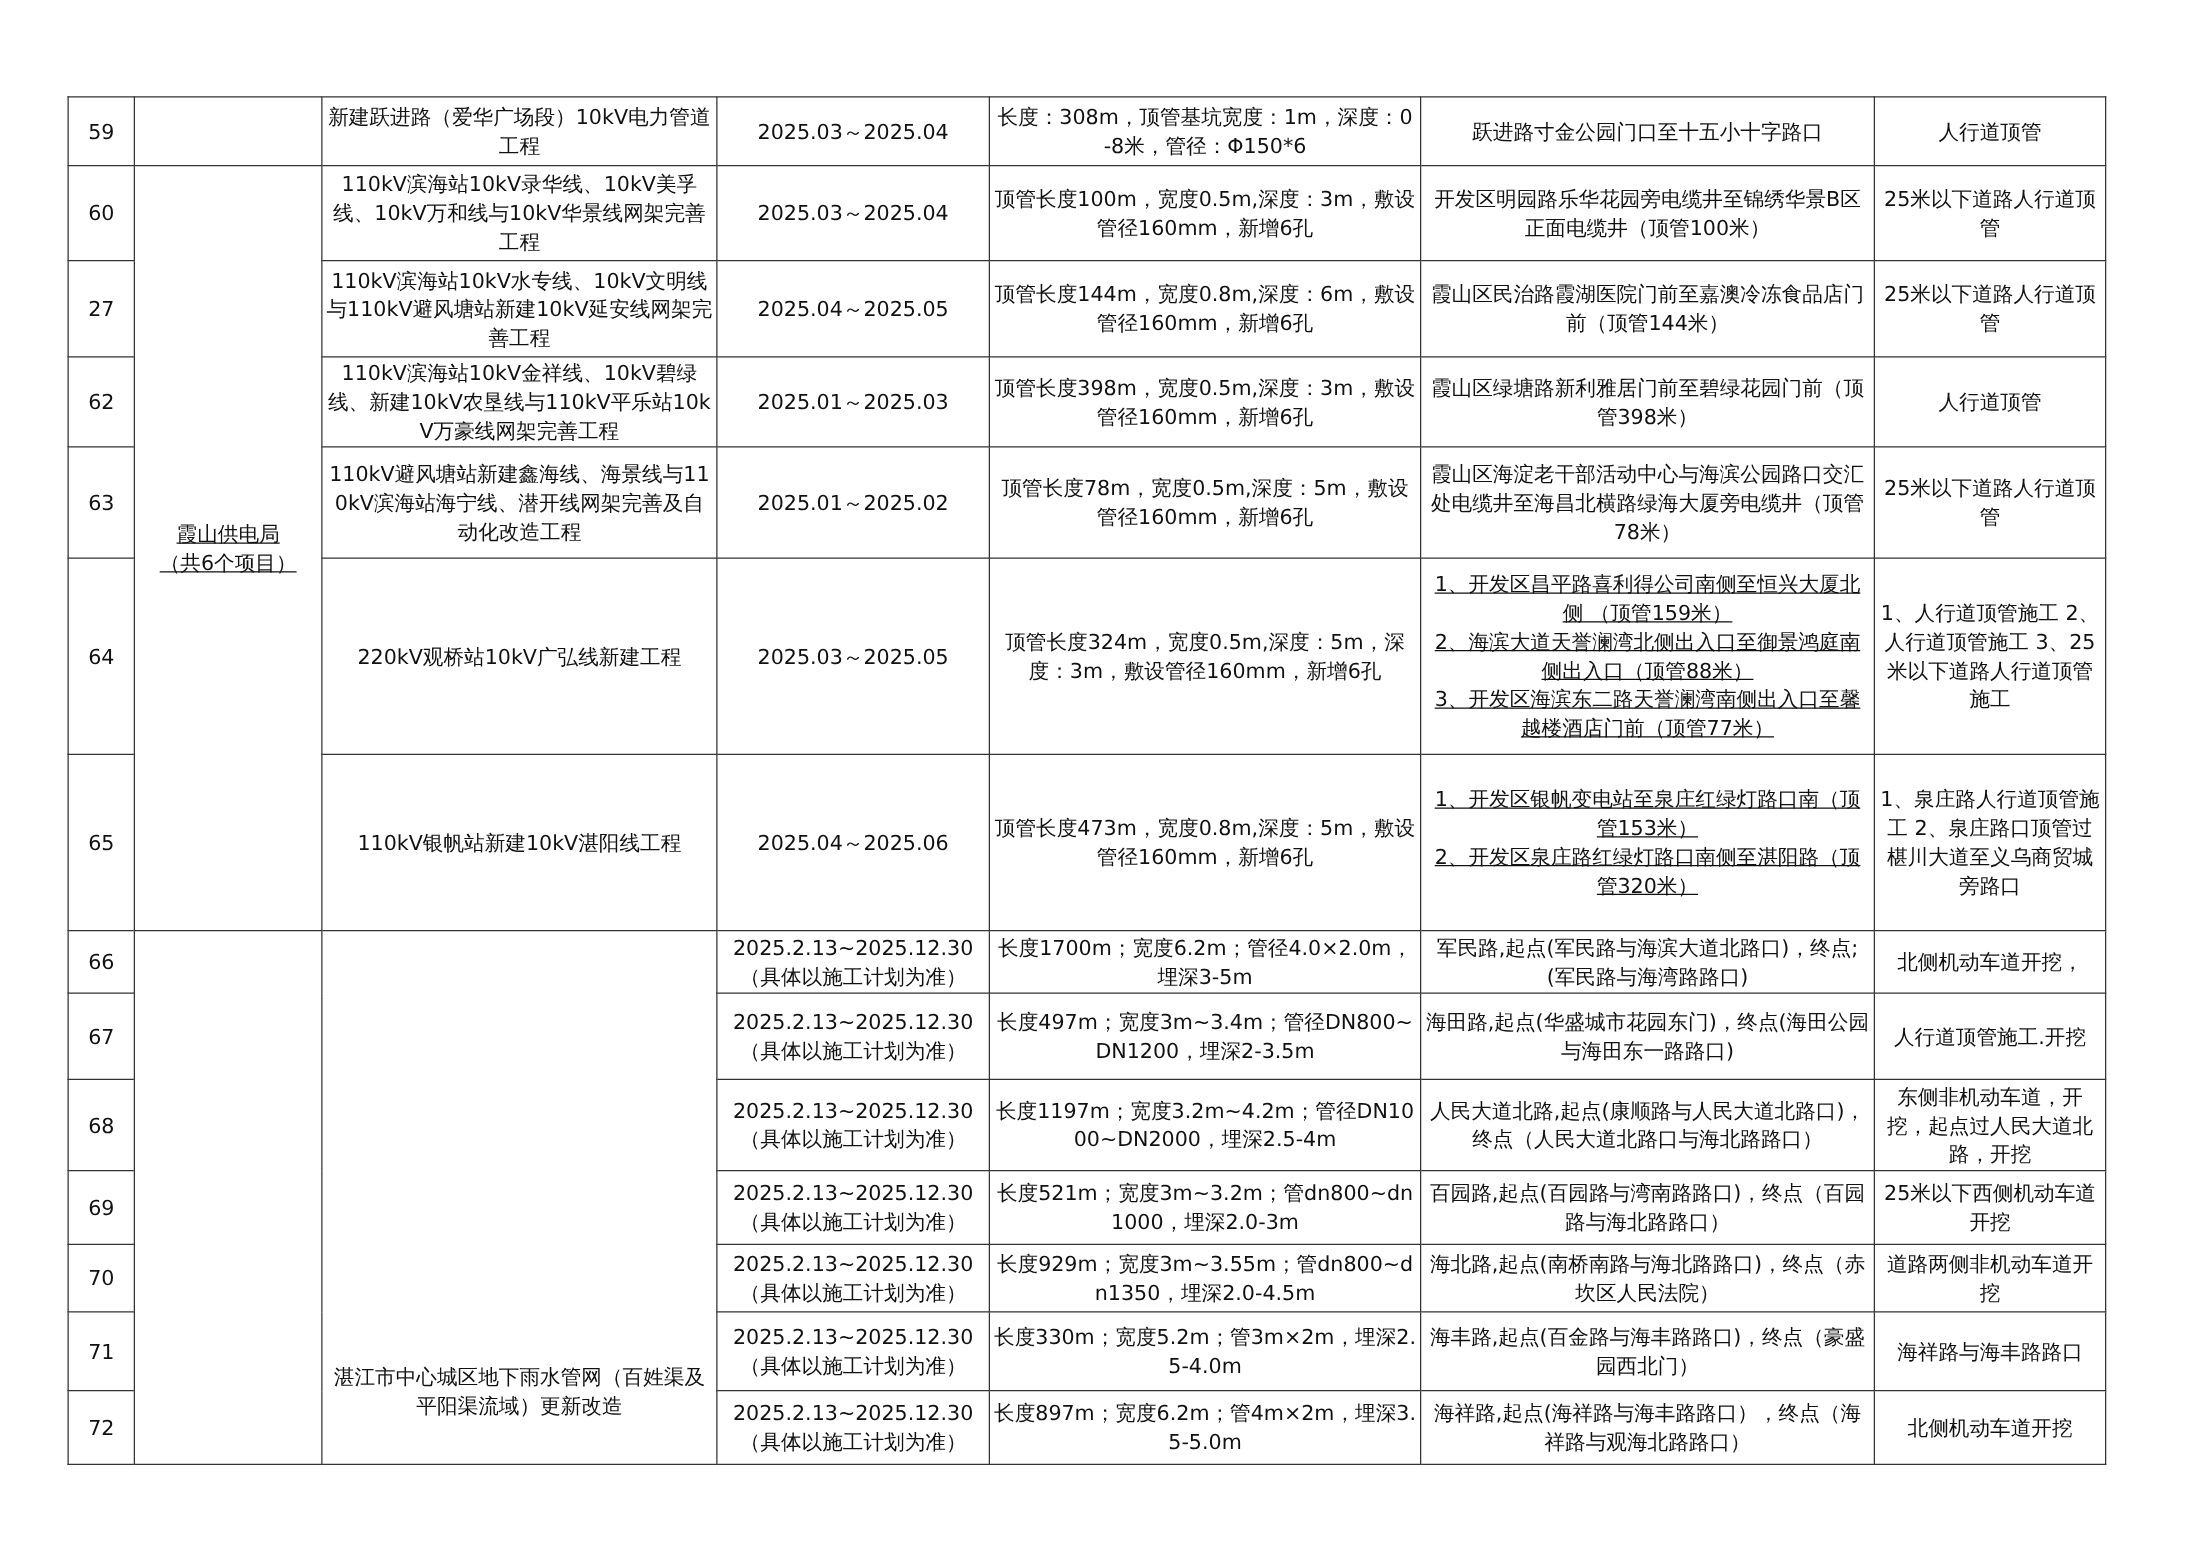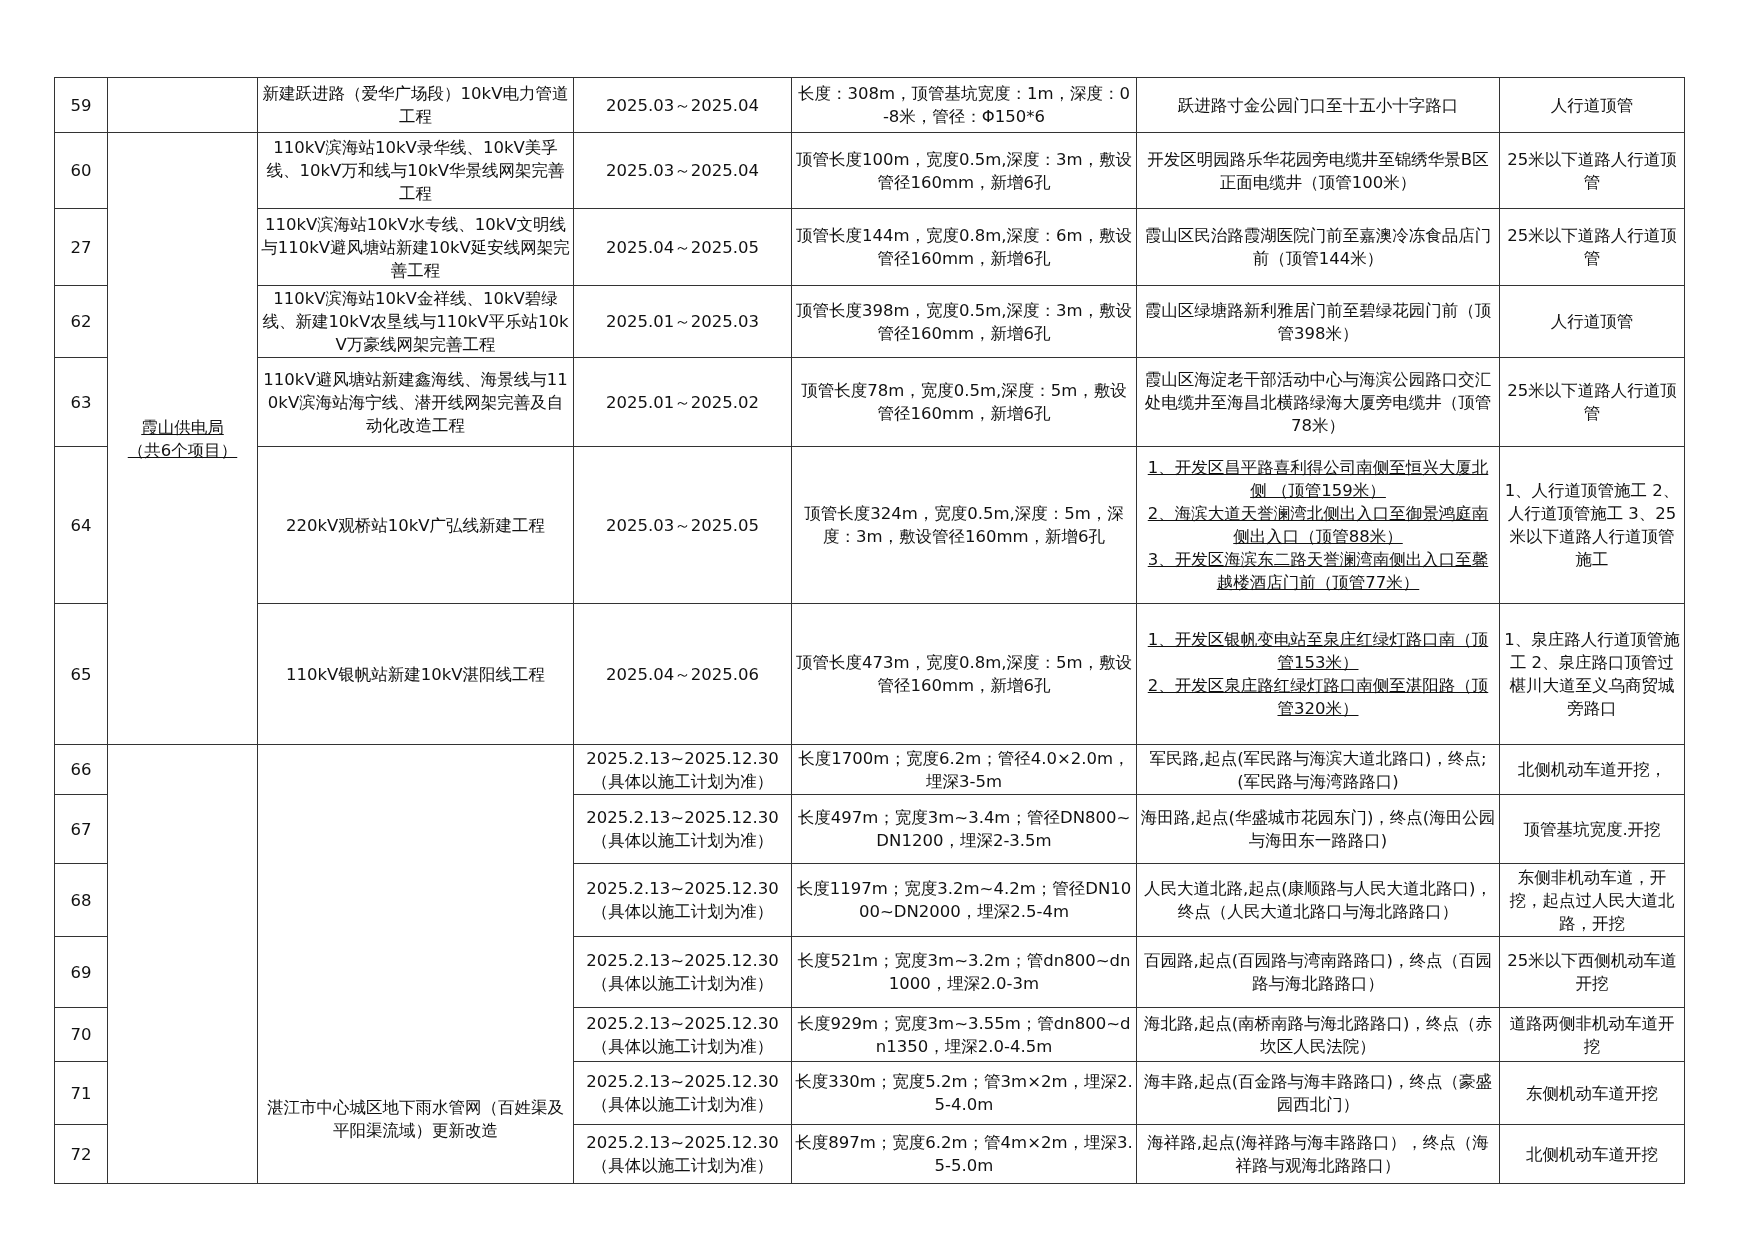--- a/index.html
+++ b/index.html
@@ -122,53 +122,53 @@
       <td>长度1700m；宽度6.2m；管径4.0×2.0m，埋深3-5m</td>
       <td>军民路,起点(军民路与海滨大道北路口)，终点;(军民路与海湾路路口)</td>
       <td>北侧机动车道开挖，</td>
     </tr>
 
     <tr style="height:69px">
       <td class="c1">67</td>
       <td>2025.2.13~2025.12.30（具体以施工计划为准）</td>
       <td>长度497m；宽度3m~3.4m；管径DN800~DN1200，埋深2-3.5m</td>
       <td>海田路,起点(华盛城市花园东门)，终点(海田公园与海田东一路路口)</td>
-      <td>顶管基坑宽度.开挖</td>
+      <td>人行道顶管施工.开挖</td>
     </tr>
 
     <tr style="height:73px">
       <td class="c1">68</td>
       <td>2025.2.13~2025.12.30（具体以施工计划为准）</td>
       <td>长度1197m；宽度3.2m~4.2m；管径DN1000~DN2000，埋深2.5-4m</td>
       <td>人民大道北路,起点(康顺路与人民大道北路口)，终点（人民大道北路口与海北路路口）</td>
       <td>东侧非机动车道，开挖，起点过人民大道北路，开挖</td>
     </tr>
 
-    <tr style="height:71px">
+    <tr style="height:59px">
       <td class="c1">69</td>
       <td>2025.2.13~2025.12.30（具体以施工计划为准）</td>
       <td>长度521m；宽度3m~3.2m；管dn800~dn1000，埋深2.0-3m</td>
       <td>百园路,起点(百园路与湾南路路口)，终点（百园路与海北路路口）</td>
       <td>25米以下西侧机动车道开挖</td>
     </tr>
 
     <tr style="height:54px">
       <td class="c1">70</td>
       <td>2025.2.13~2025.12.30（具体以施工计划为准）</td>
       <td>长度929m；宽度3m~3.55m；管dn800~dn1350，埋深2.0-4.5m</td>
       <td>海北路,起点(南桥南路与海北路路口)，终点（赤坎区人民法院）</td>
       <td>道路两侧非机动车道开挖</td>
     </tr>
 
     <tr style="height:63px">
       <td class="c1">71</td>
       <td>2025.2.13~2025.12.30（具体以施工计划为准）</td>
       <td>长度330m；宽度5.2m；管3m×2m，埋深2.5-4.0m</td>
       <td>海丰路,起点(百金路与海丰路路口)，终点（豪盛园西北门）</td>
-      <td>东侧机动车道开挖</td>
+      <td>海祥路与海丰路路口</td>
     </tr>
 
     <tr style="height:59px">
       <td class="c1">72</td>
       <td>2025.2.13~2025.12.30（具体以施工计划为准）</td>
       <td>长度897m；宽度6.2m；管4m×2m，埋深3.5-5.0m</td>
       <td>海祥路,起点(海祥路与海丰路路口），终点（海祥路与观海北路路口）</td>
       <td>北侧机动车道开挖</td>
     </tr>
   </tbody>

